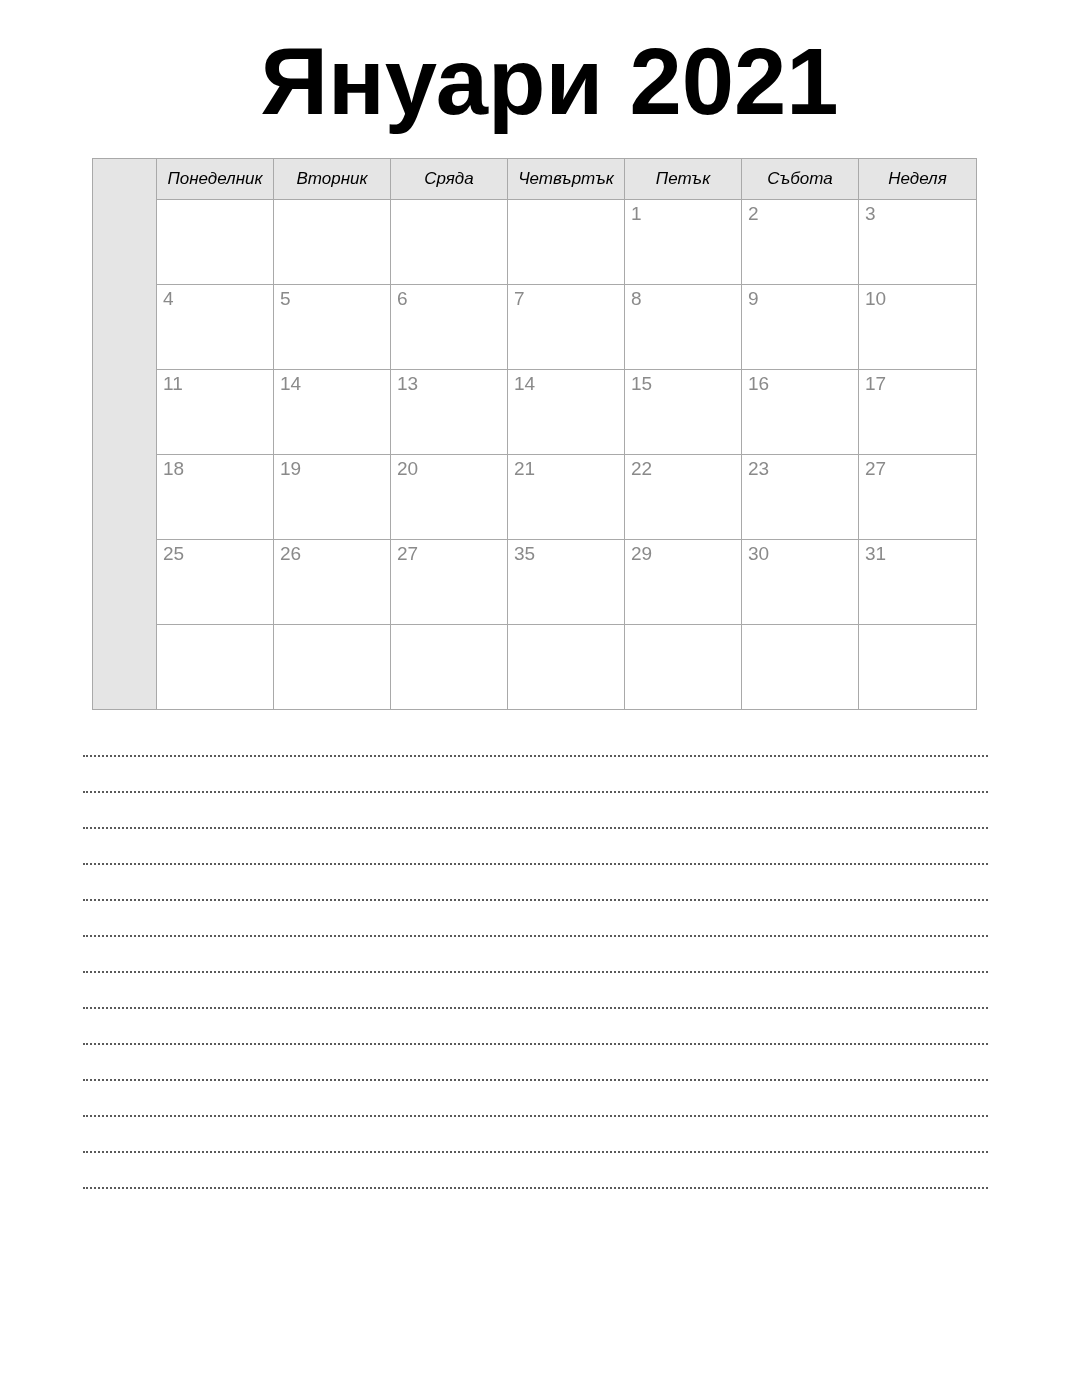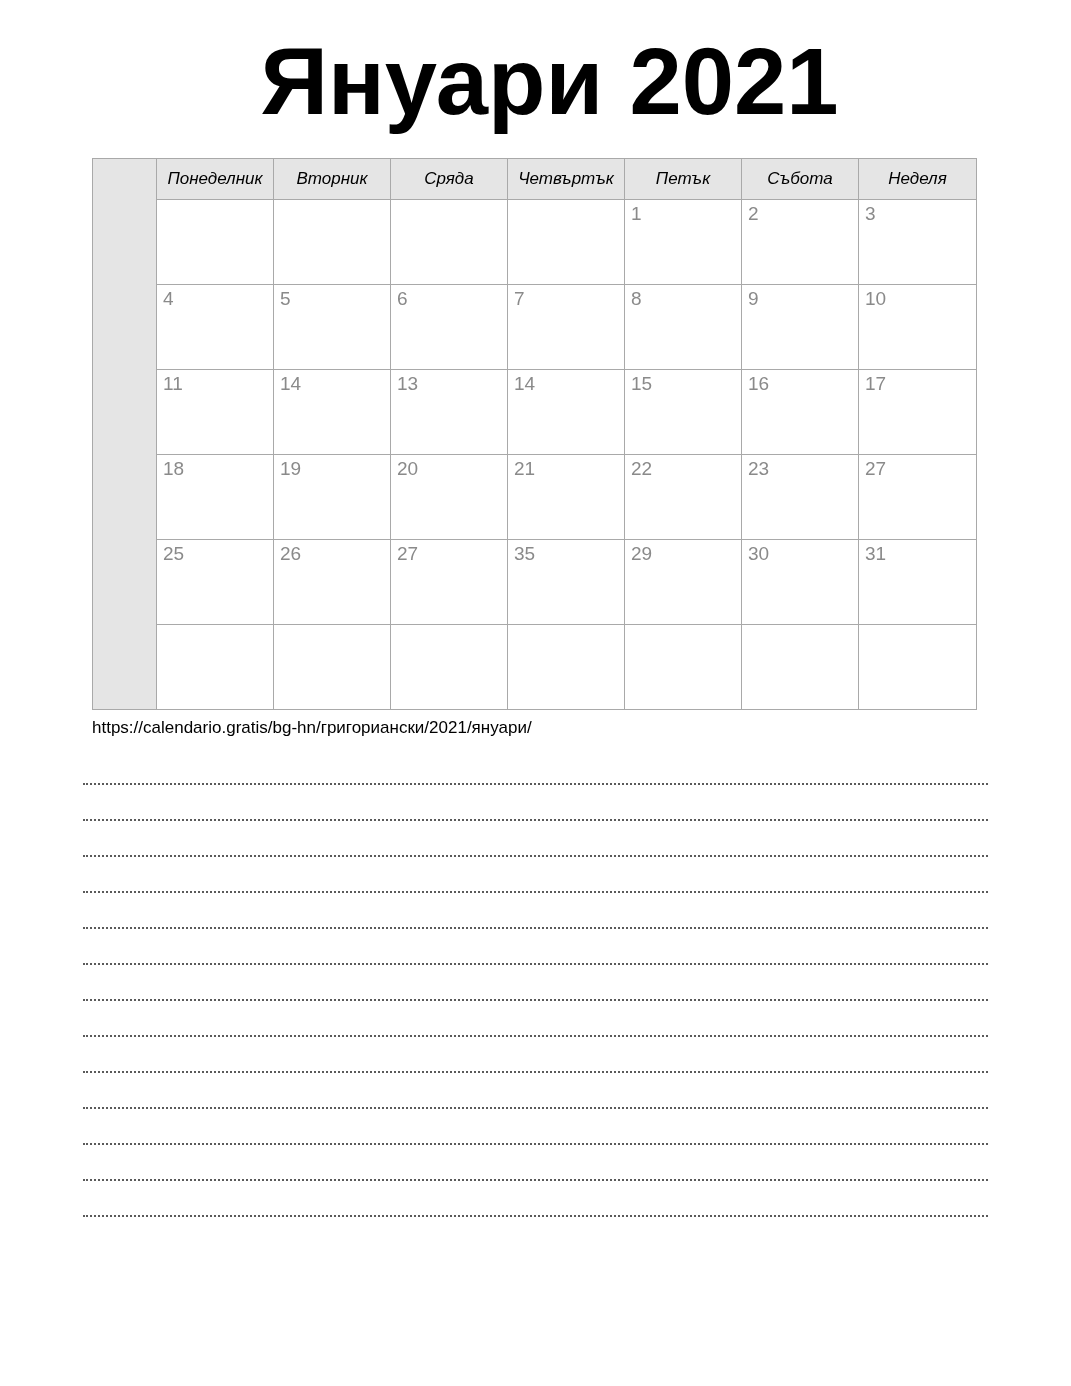--- a/index.html
+++ b/index.html
@@ -167,21 +167,20 @@
           <td></td>
           <td></td>
           <td></td>
           <td></td>
           <td></td>
           <td></td>
         </tr>
       </tbody>
   </table>
 
-  <div class="source-url">https://calendario.gratis/bg-hn/григориански/2021/януари/</div>
 
   <div class="notes">
     <div>
         <div class="note-line"></div>
         <div class="note-line"></div>
         <div class="note-line"></div>
         <div class="note-line"></div>
         <div class="note-line"></div>
         <div class="note-line"></div>
         <div class="note-line"></div>

